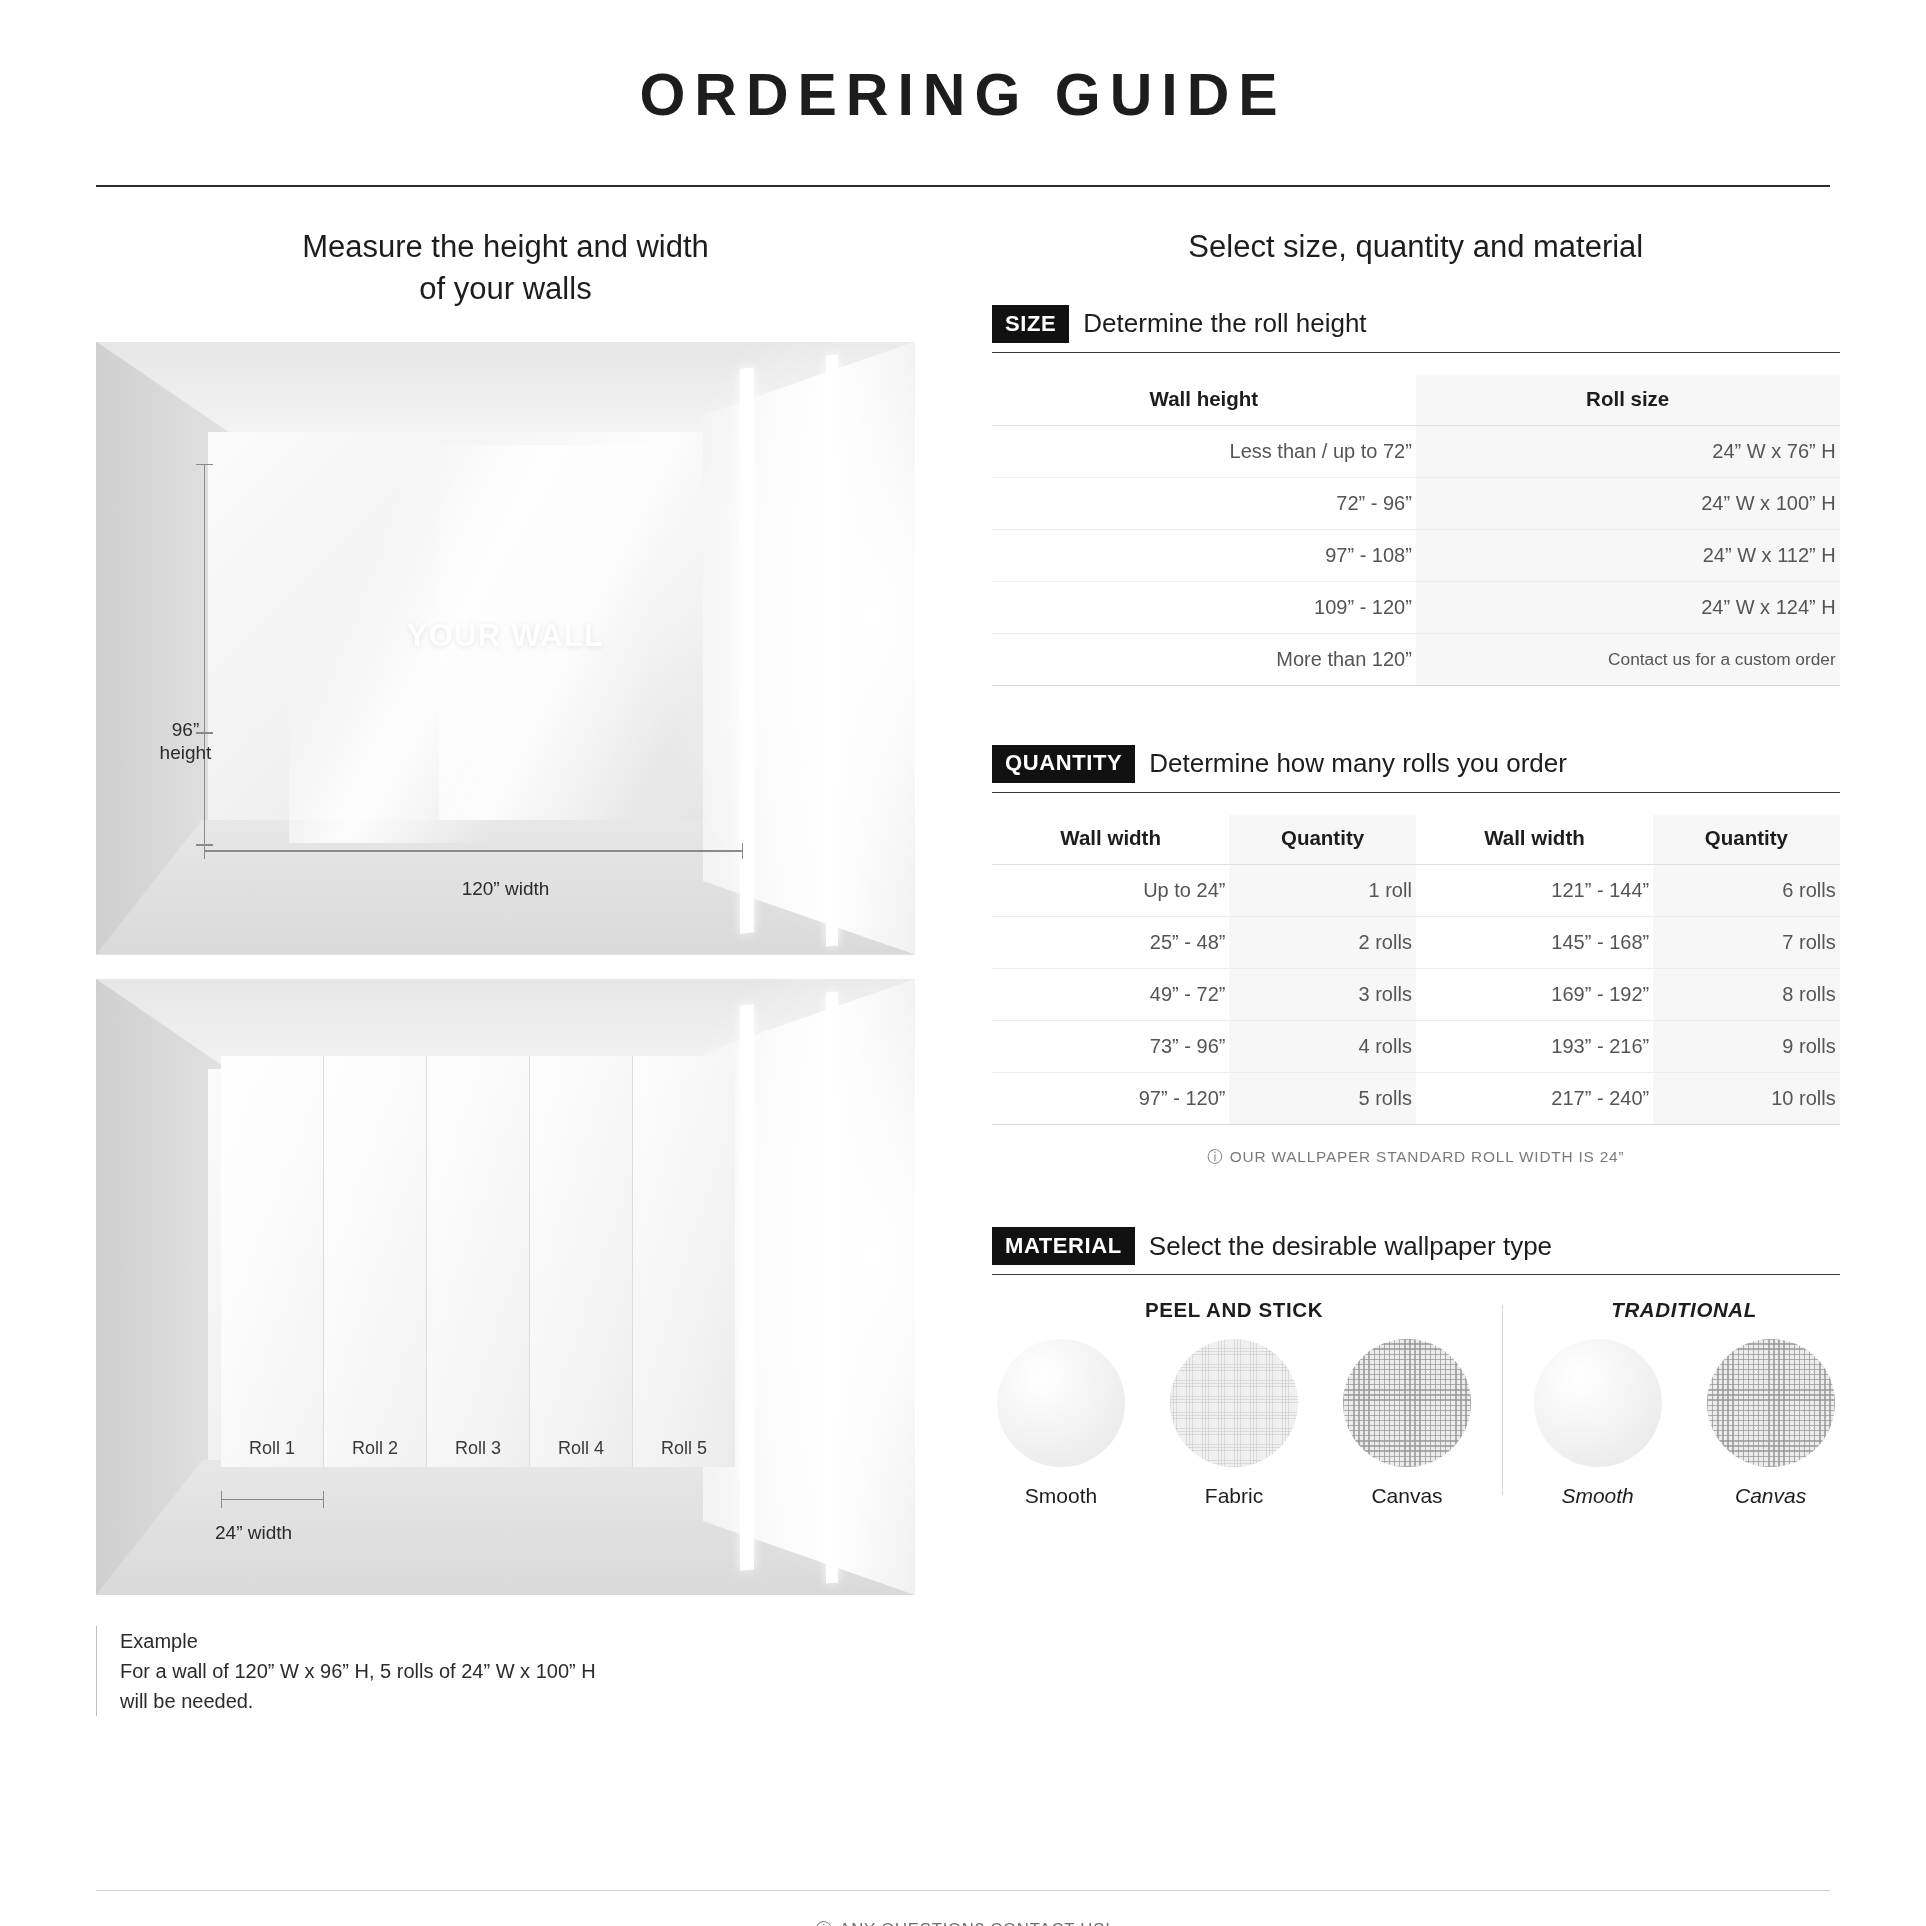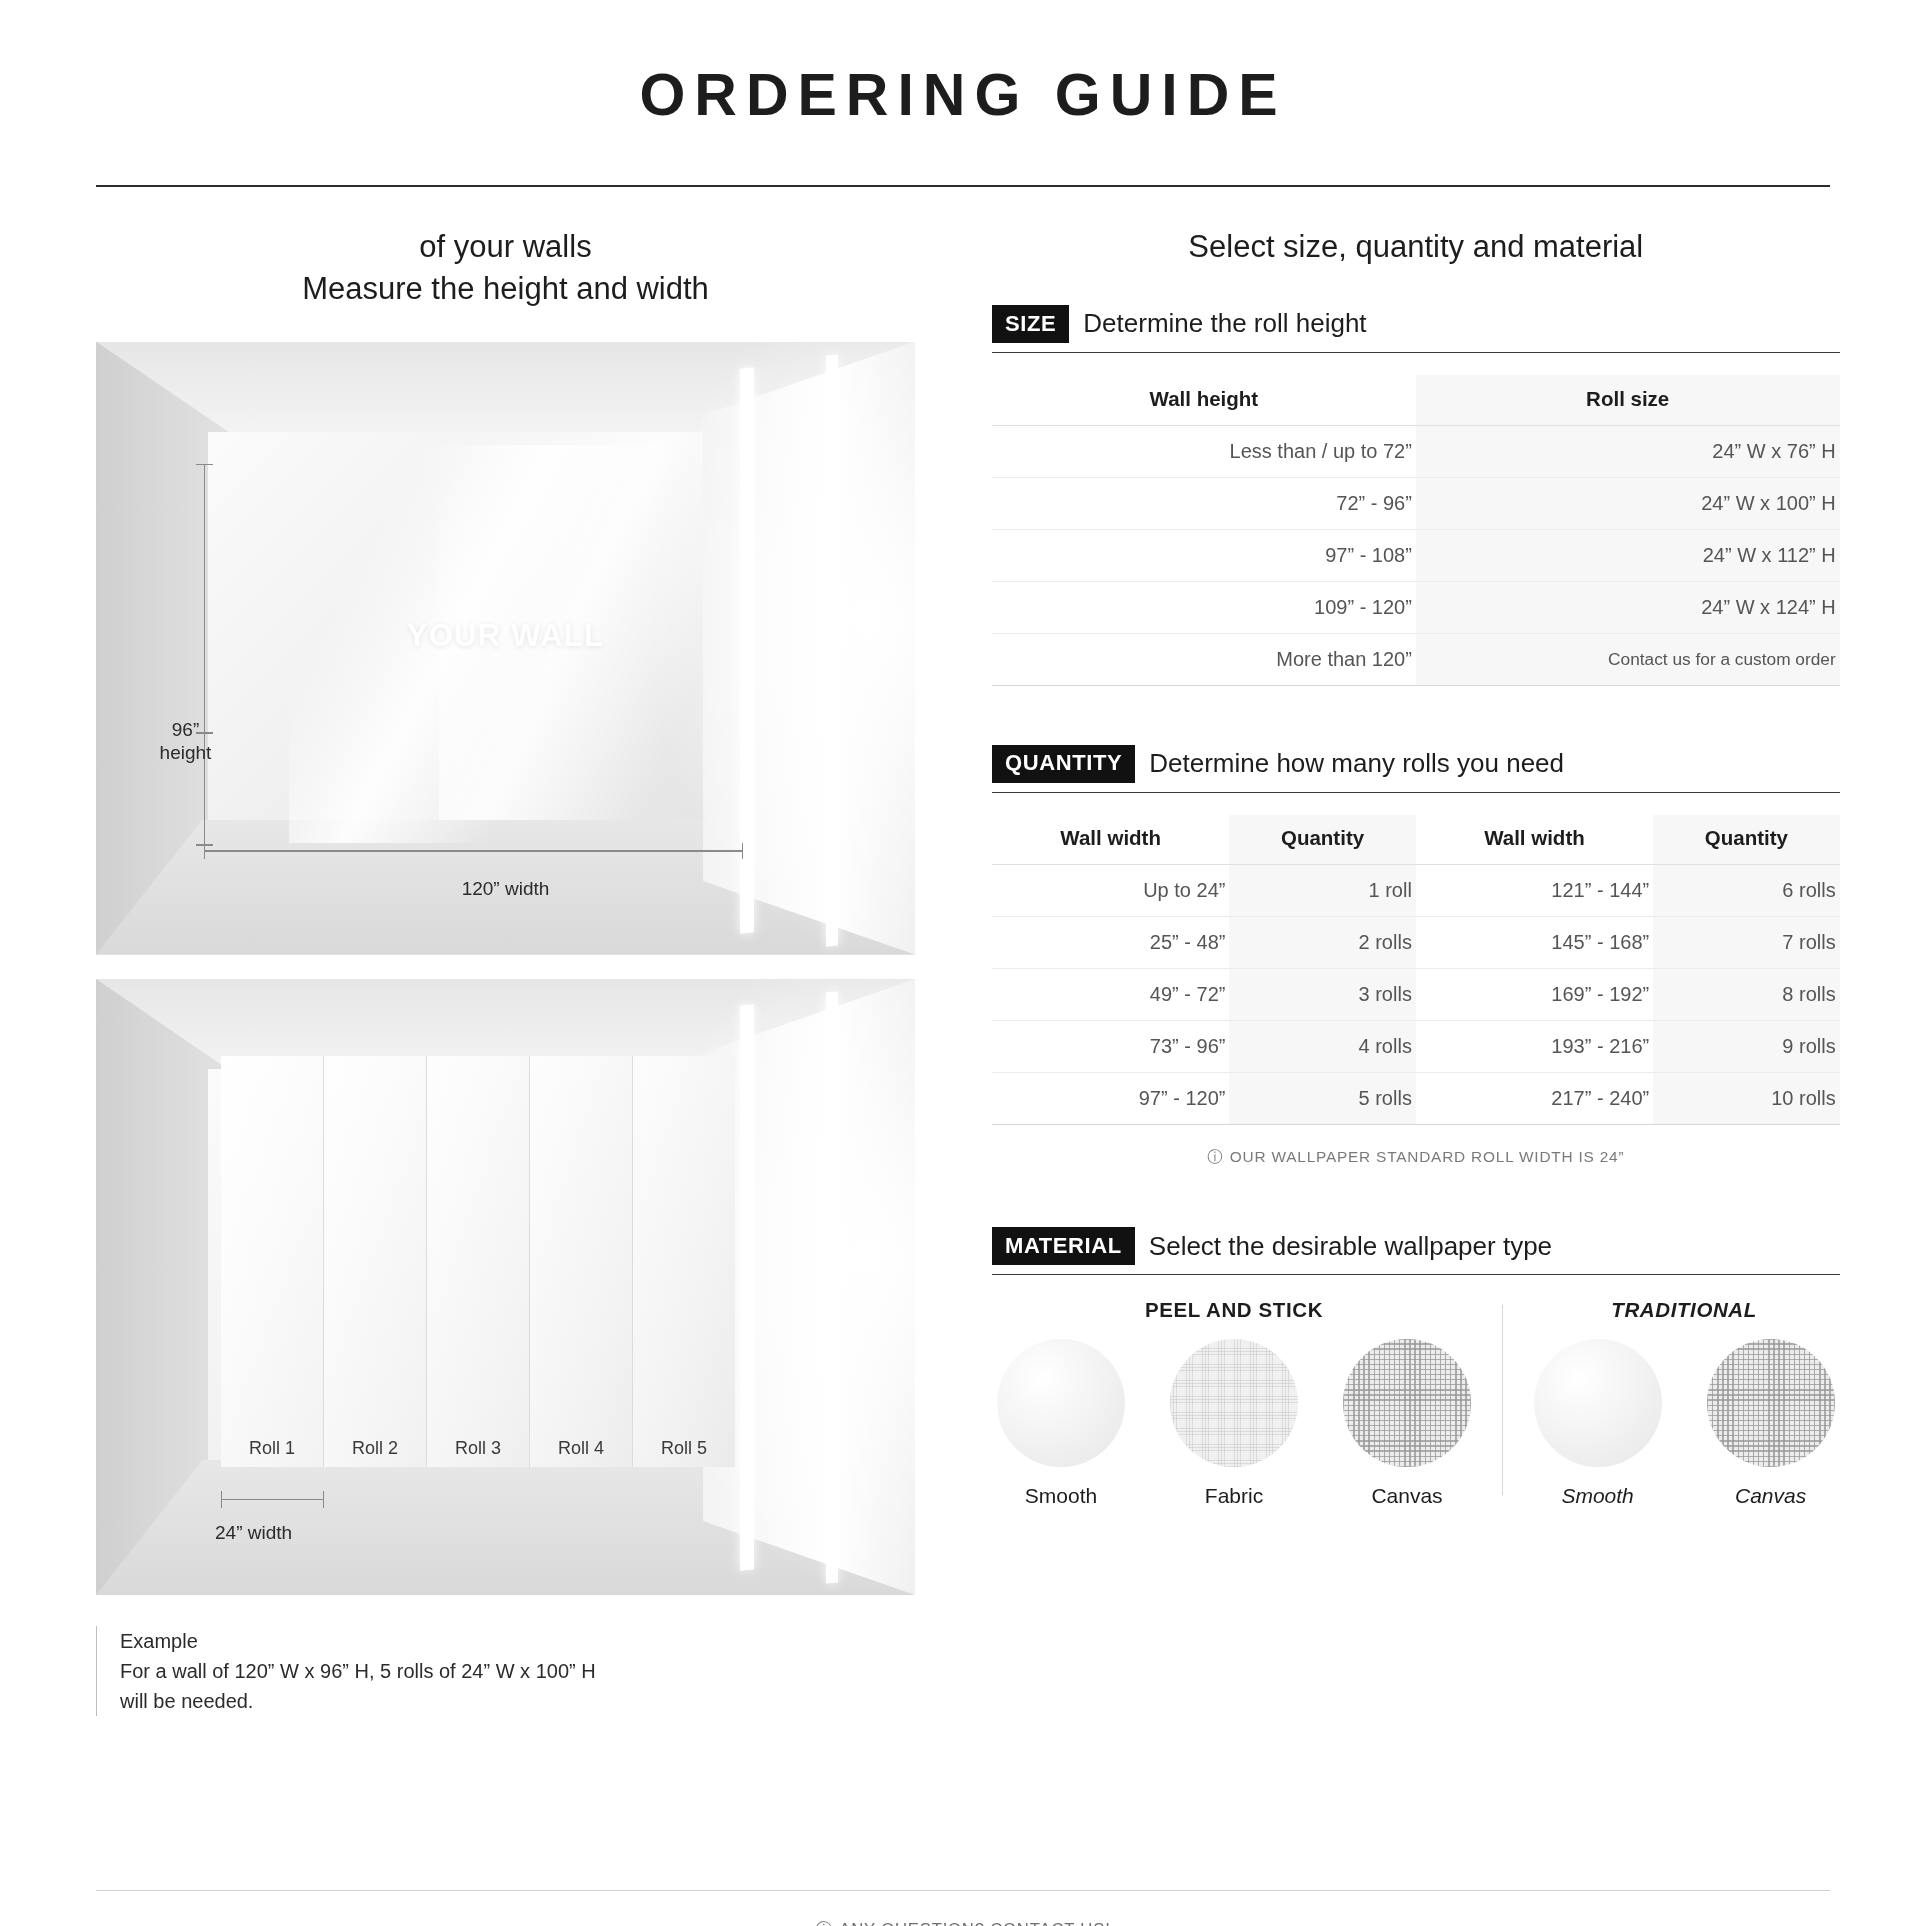--- a/index.html
+++ b/index.html
@@ -277,22 +277,22 @@
 
 <div class="page">
 
   <h1 class="title">ORDERING GUIDE</h1>
   <div class="top-rule"></div>
 
   <div class="columns">
 
     <div class="col-left">
       <div class="col-head left">
+        <div>Measure the height and width</div>
         <div>of your walls</div>
-        <div>Measure the height and width</div>
       </div>
 
       <div class="room">
         <div class="ceiling"></div>
         <div class="wall-left"></div>
         <div class="wall-back">
             <div class="shine"></div>
           </div>
         <div class="floor"></div>
         <div class="windowwall"></div>
@@ -393,21 +393,21 @@
               <td>More than 120”</td>
               <td class="shaded" style="font-size:17.3px;line-height:1.3">Contact us for a custom order</td>
             </tr>
           </tbody>
         </table>
       </div>
 
       <div class="sec-block">
         <div class="sec-head">
           <div class="tag">QUANTITY</div>
-          <div class="sec-title">Determine how many rolls you need</div>
+          <div class="sec-title">Determine how many rolls you order</div>
         </div>
         <table class="tbl">
           <thead>
             <tr>
               <th style="width:28%">Wall width</th>
               <th class="shaded" style="width:22%">Quantity</th>
               <th style="width:28%">Wall width</th>
               <th class="shaded" style="width:22%">Quantity</th>
             </tr>
           </thead>

